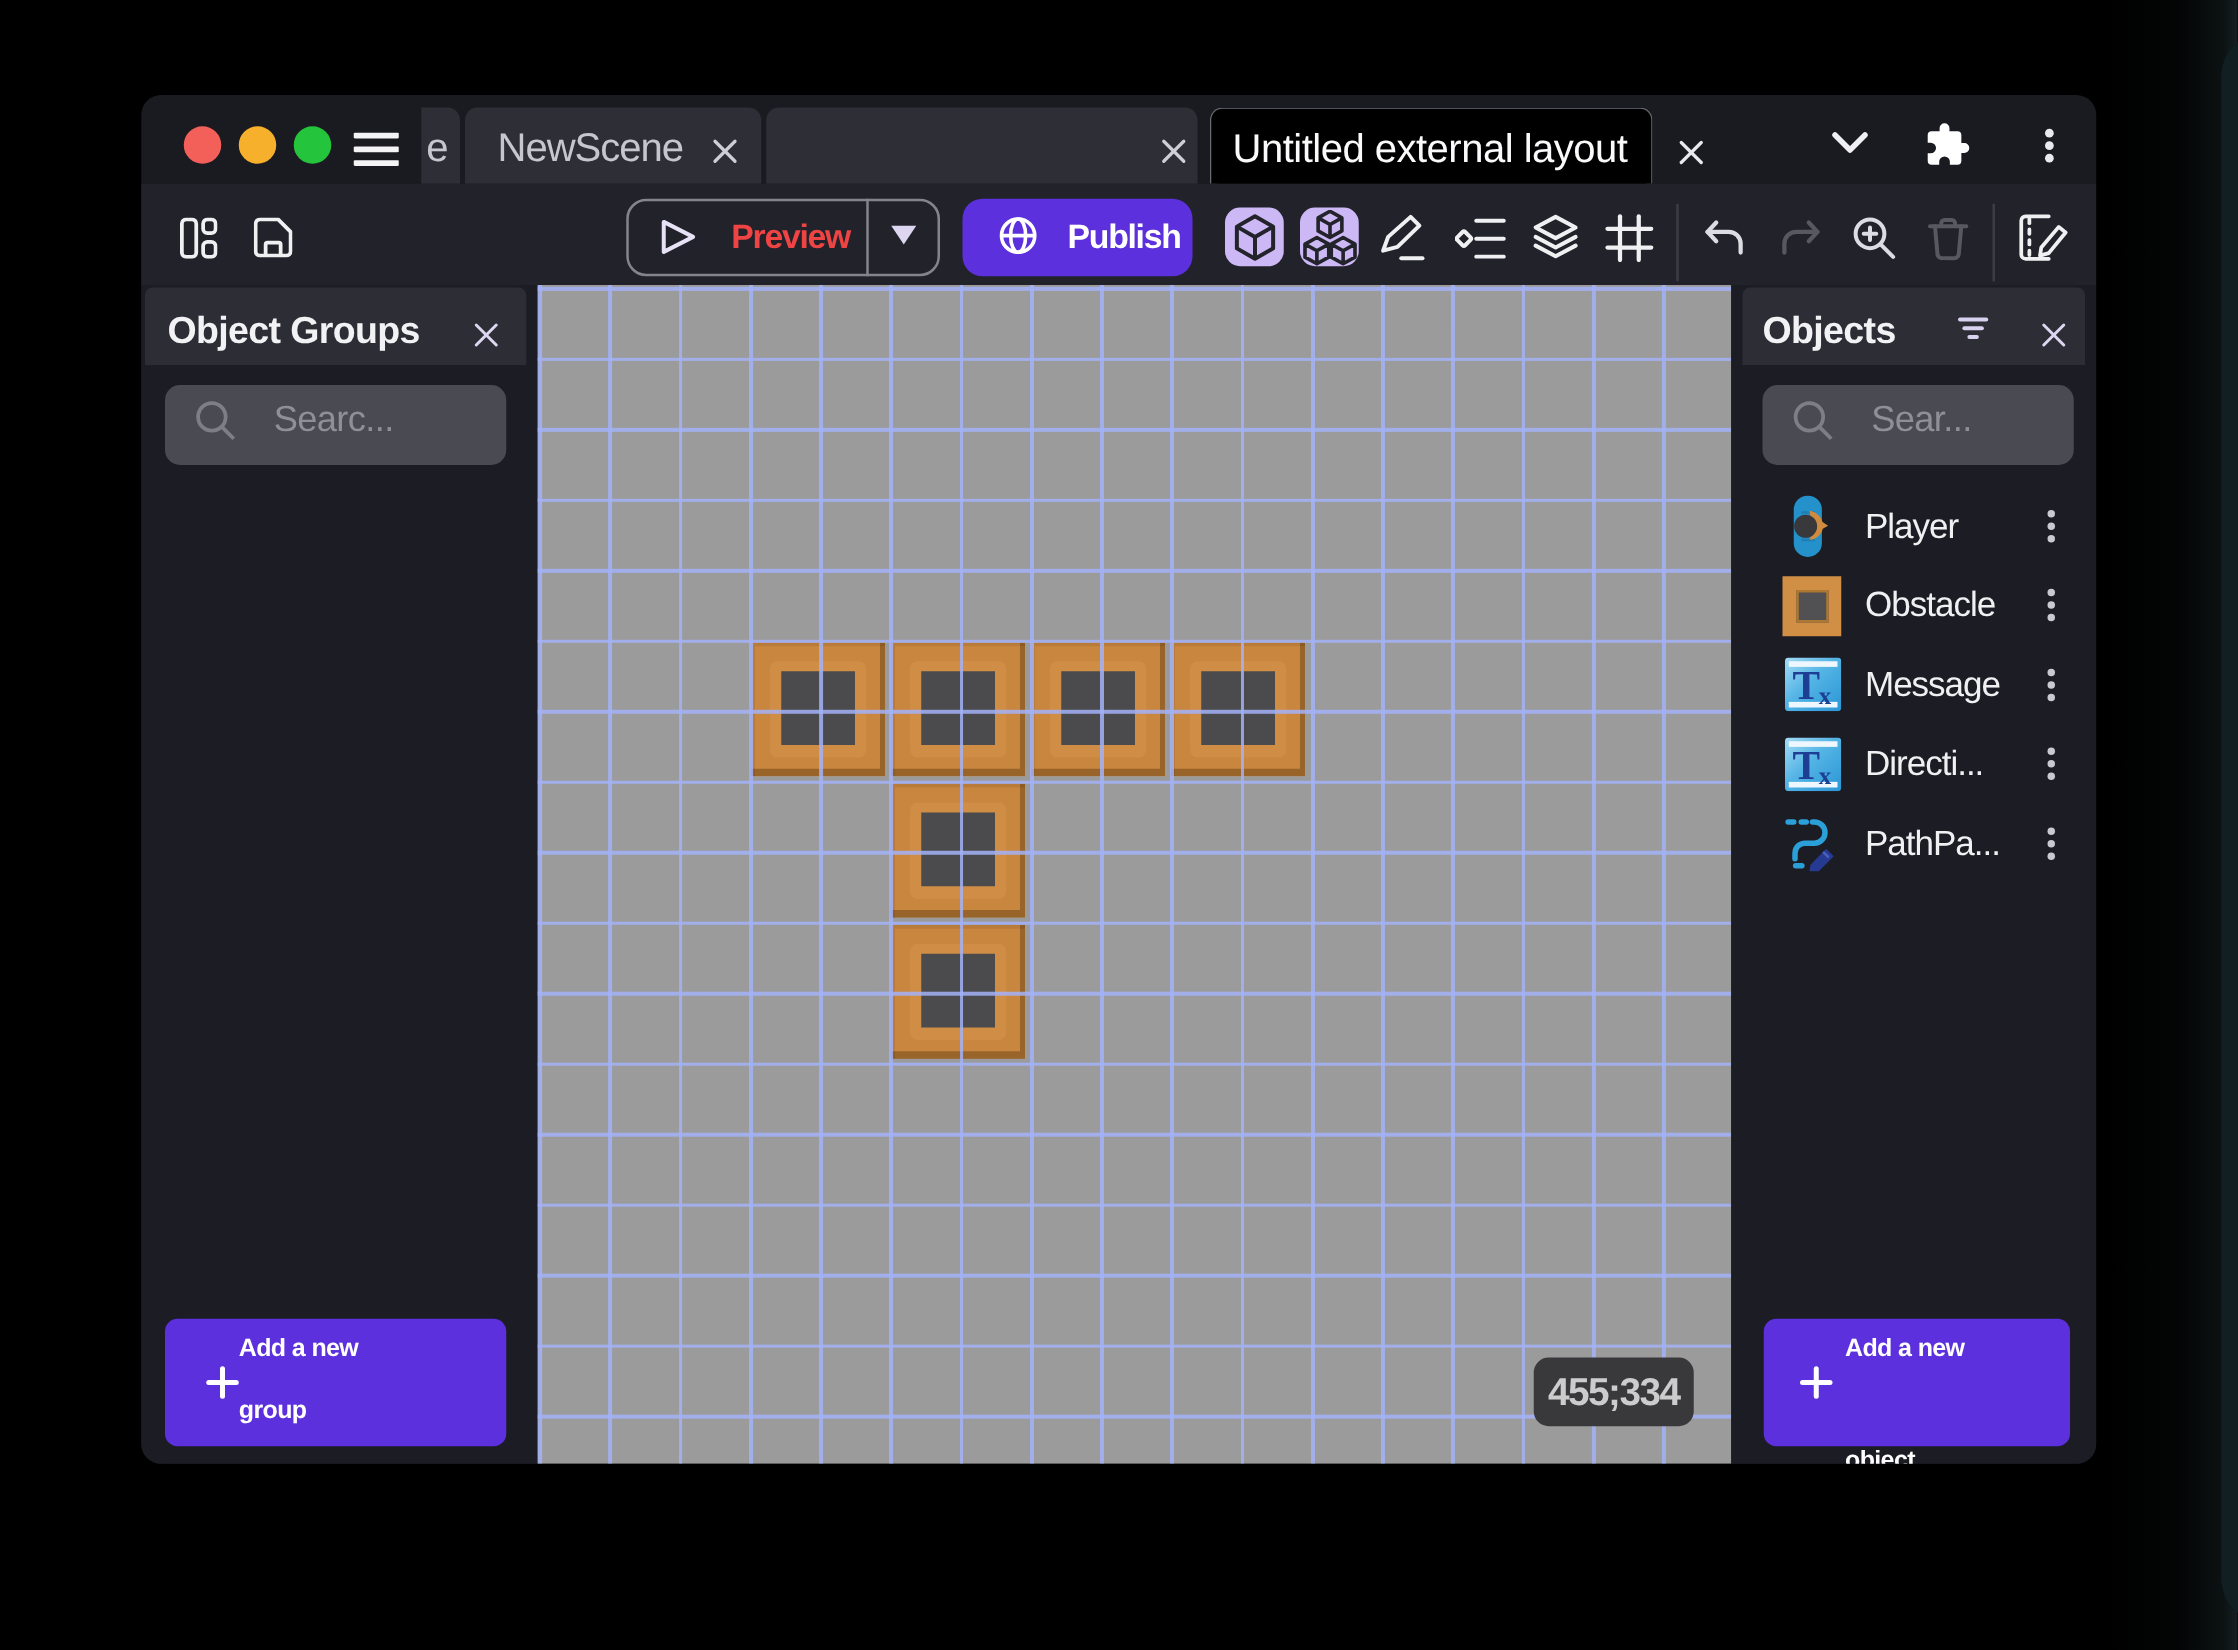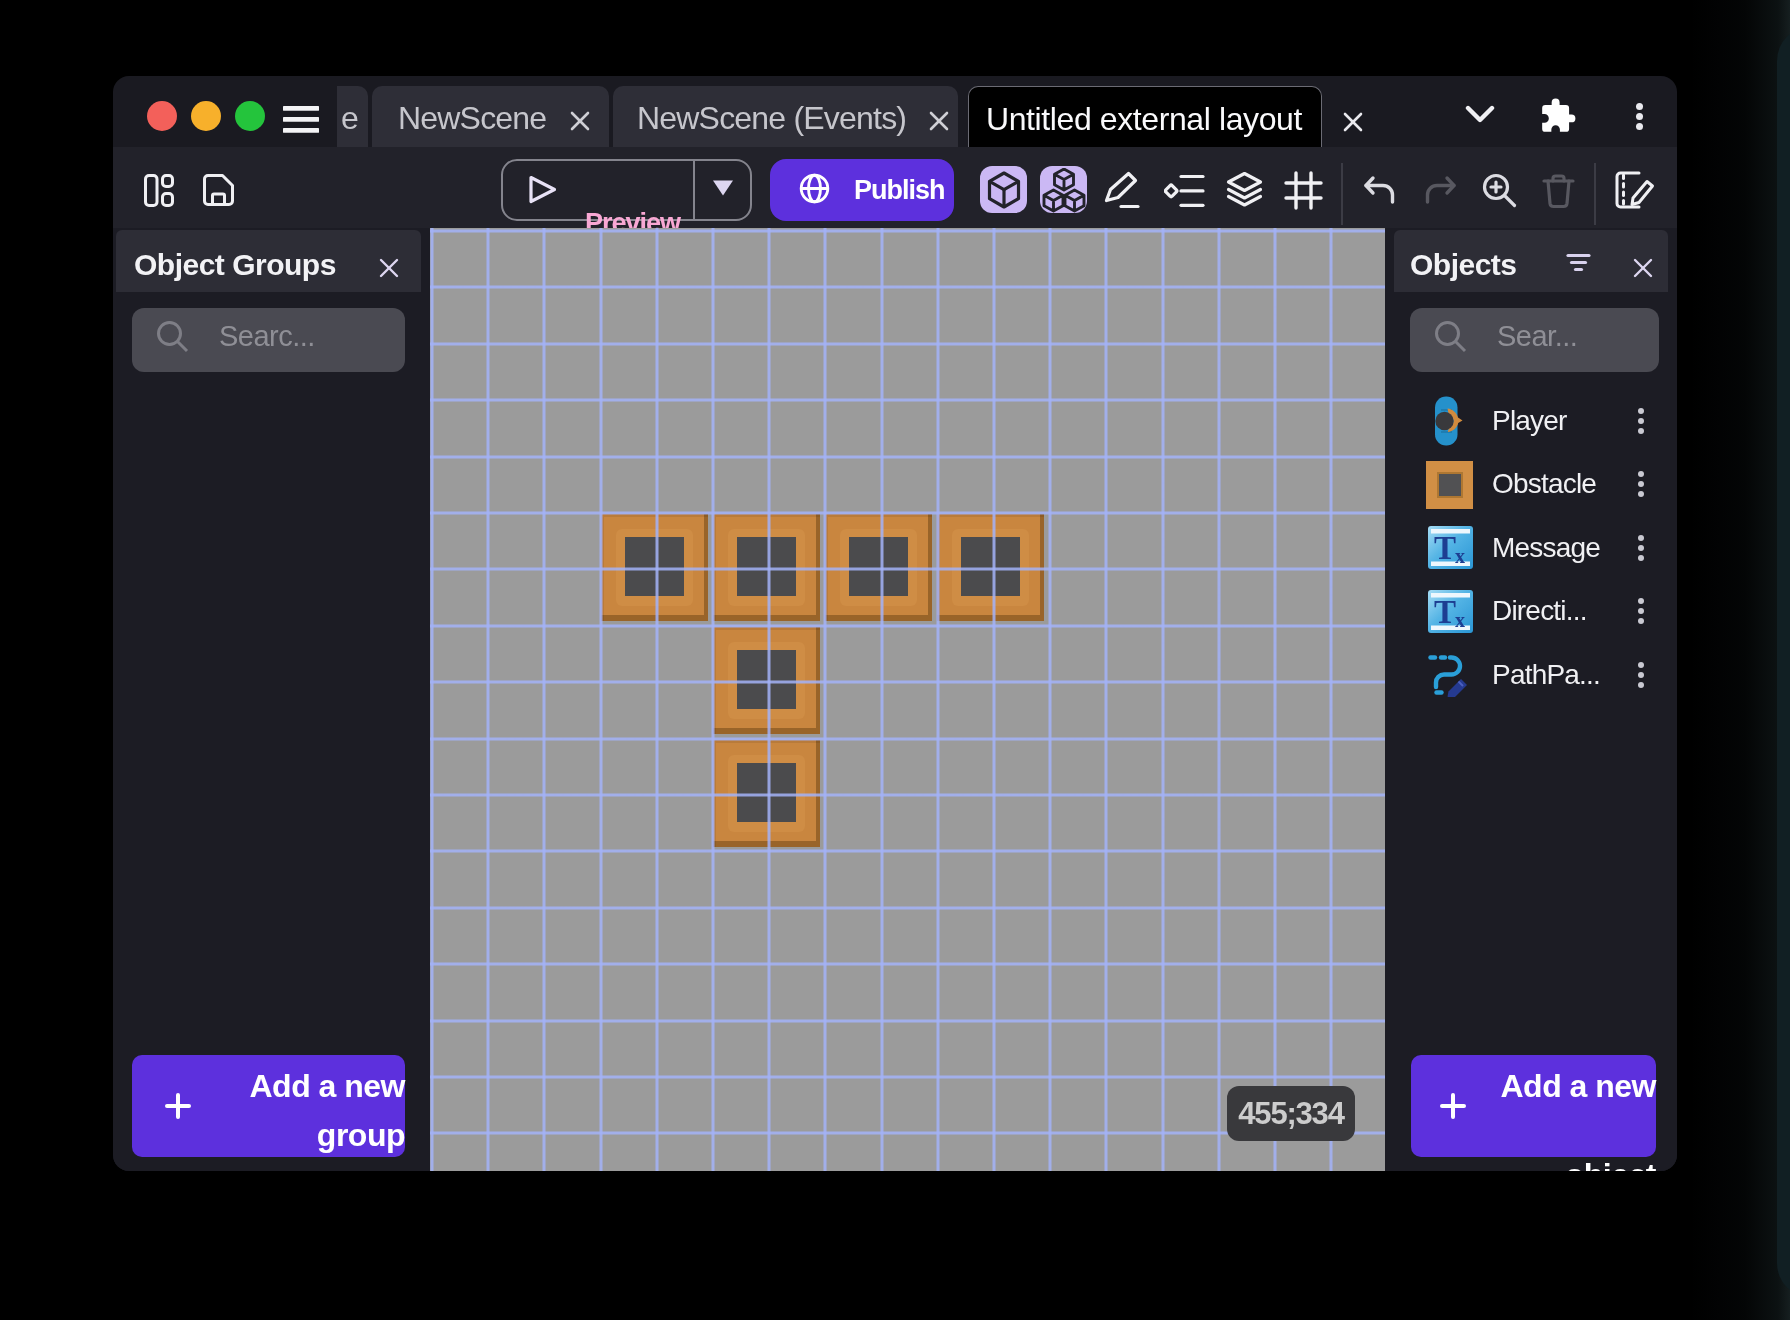--- a/index.html
+++ b/index.html
@@ -18,21 +18,21 @@
   #toolbar { position:absolute; left:0; top:71px; width:1564px; height:81px; background:#22222a; }
   .tgl { position:absolute; top:19px; width:47px; height:47px; background:#cbb8f4; border-radius:12px; }
   .sep { position:absolute; top:16px; width:2px; height:62px; background:#3c3c45; }
   
   .panel { position:absolute; top:152px; height:943px; background:#1c1c24; }
   .phead { position:absolute; top:154px; height:62px; background:#2d2d36; border-radius:6px 6px 0 0; }
   .ptitle { position:absolute; color:#f2f2f5; font-size:30px; font-weight:bold; letter-spacing:-0.5px; top:189px; transform:translateY(-50%); }
   .search { position:absolute; top:232px; height:64px; background:#4a4a52; border-radius:12px; }
   .sph { position:absolute; color:#8f8f96; font-size:29px; letter-spacing:-0.5px; top:260px; transform:translateY(-50%); }
   .btn { position:absolute; top:979px; height:102px; background:#5d30dd; border-radius:10px; color:#fff; }
-  .btn .l1 { position:absolute; width:100%; text-align:right; font-size:32px; font-weight:bold; letter-spacing:-0.5px; }
+  .btn .l1 { position:absolute; width:100%; text-align:left; font-size:20px; font-weight:bold; letter-spacing:-0.5px; }
   .plus { position:absolute; }
   .plus:before { content:""; position:absolute; left:0; top:11px; width:26px; height:4px; background:#fff; border-radius:2px; }
   .plus:after { content:""; position:absolute; left:11px; top:0; width:4px; height:26px; background:#fff; border-radius:2px; }
   
   #canvas { position:absolute; left:317px; top:152px; width:955px; height:943px;
      background:#9b9b9b; overflow:hidden; }
   .tile { position:absolute; width:107px; height:107px; background:#c9863f;
      box-shadow: inset 3px 3px 0 rgba(0,0,0,0.08), inset -4px -6px 0 rgba(82,50,10,0.40); }
   .tile:before { content:""; position:absolute; left:15px; top:15px; right:15px; bottom:15px;
      background:#cf8d45; border-radius:6px; }
@@ -73,21 +73,20 @@
   <div class="tab" style="left:259px; width:237px;">
     <span class="lbl" style="left:26px;">NewScene</span>
     <svg class="tabx" style="left:197px;" viewBox="0 0 22 22">
         <g stroke="#cfcfd5" stroke-width="2.6" stroke-linecap="round">
           <line x1="3" y1="3" x2="19" y2="19"></line>
           <line x1="19" y1="3" x2="3" y2="19"></line>
         </g>
       </svg>
   </div>
   <div class="tab" style="left:500px; width:345px;">
-    <span class="lbl" style="left:24px;">NewScene (Events)</span>
     <svg class="tabx" style="left:315px;" viewBox="0 0 22 22">
         <g stroke="#cfcfd5" stroke-width="2.6" stroke-linecap="round">
           <line x1="3" y1="3" x2="19" y2="19"></line>
           <line x1="19" y1="3" x2="3" y2="19"></line>
         </g>
       </svg>
   </div>
   <div class="tab" style="left:855px; width:354px; background:#000000; border:1.6px solid #6b6b74; border-bottom:none; color:#fafafc;">
     <span class="lbl" style="left:17px; letter-spacing:-0.4px;">Untitled external layout</span>
     <svg class="tabx" style="left:373px;" viewBox="0 0 22 22">
@@ -117,21 +116,21 @@
     <svg class="abs" style="left:90px; top:27px;" width="31" height="32" viewBox="0 0 31 32">
       <path d="M5,1.5 h14.5 l10,10 v15.5 a3.5,3.5 0 0 1 -3.5,3.5 h-21 a3.5,3.5 0 0 1 -3.5,-3.5 v-22 a3.5,3.5 0 0 1 3.5,-3.5 z" fill="none" stroke="#f0f0f3" stroke-width="3" stroke-linejoin="round"></path>
       <path d="M9.5,30 v-8.5 a1.5,1.5 0 0 1 1.5,-1.5 h9 a1.5,1.5 0 0 1 1.5,1.5 V30" fill="none" stroke="#f0f0f3" stroke-width="3"></path>
     </svg>
 
     <div class="abs" style="left:388px; top:12px; width:251px; height:62px; border:2px solid #84848d; border-radius:16px;"></div>
     <div class="abs" style="left:580px; top:12px; width:2px; height:62px; background:#84848d;"></div>
     <svg class="abs" style="left:415px; top:28px;" width="30" height="29" viewBox="0 0 30 29">
       <path d="M3,2.5 L26.5,14.5 L3,26.5 z" fill="none" stroke="#e8e2f6" stroke-width="3.2" stroke-linejoin="round"></path>
     </svg>
-    <div class="abs" style="left:472px; top:43px; transform:translateY(-50%); color:#f9a8d4; font-size:27px; font-weight:bold; letter-spacing:-1px;margin-top:33px;">Preview</div>
+    <div class="abs" style="left:472px; top:43px; transform:translateY(-50%); color:#ef4444; font-size:27px; font-weight:bold; letter-spacing:-1px;">Preview</div>
     <svg class="abs" style="left:599px; top:32px;" width="22" height="18" viewBox="0 0 22 18">
       <path d="M1,1.5 L11,16.5 L21,1.5 z" fill="#ddd6f0"></path>
     </svg>
 
     <div class="abs" style="left:657px; top:12px; width:184px; height:62px; background:#5d30dd; border-radius:16px;"></div>
     <svg class="abs" style="left:686px; top:26px;" width="31" height="31" viewBox="0 0 31 31">
       <g fill="none" stroke="#ffffff" stroke-width="2.9">
         <circle cx="15.5" cy="15.5" r="13.3"></circle>
         <ellipse cx="15.5" cy="15.5" rx="6" ry="13.3"></ellipse>
         <line x1="2.2" y1="15.5" x2="28.8" y2="15.5"></line>

